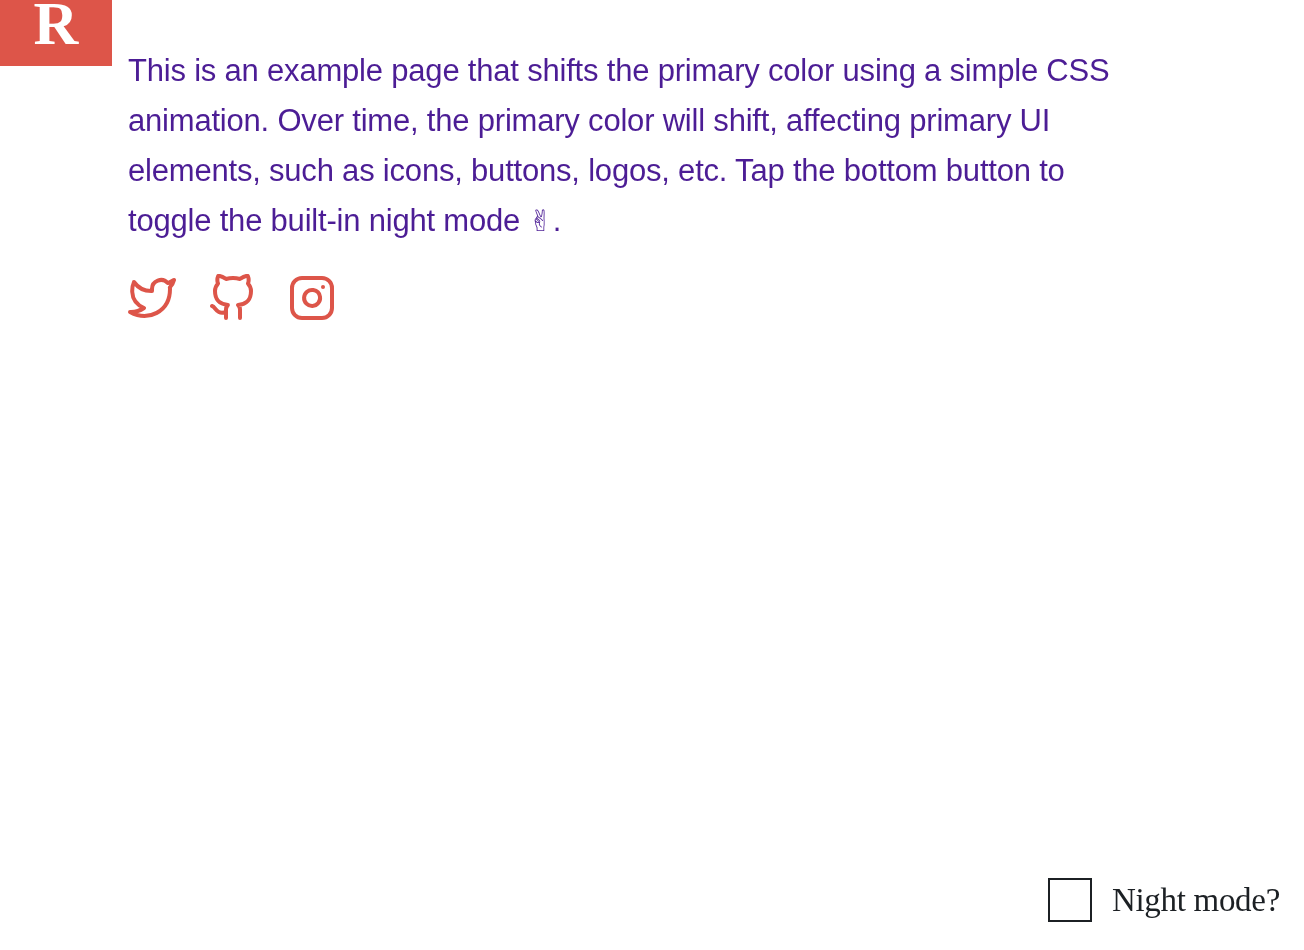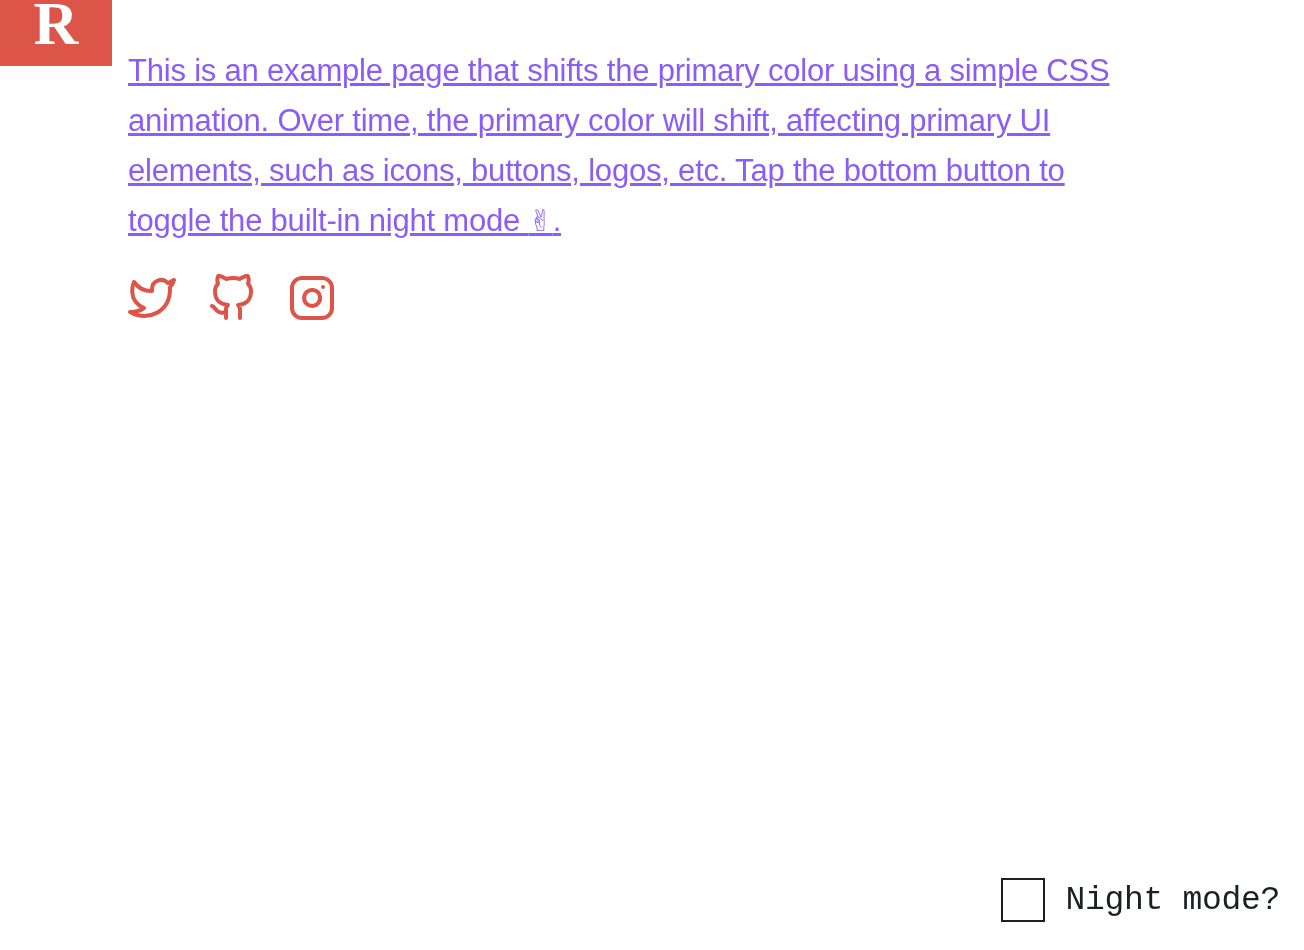--- a/index.html
+++ b/index.html
@@ -57,24 +57,23 @@
     letter-spacing: -1px;
     white-space: nowrap;
   }
 
   .intro-paragraph {
     margin: 0;
     padding-top: 46px;
     font-family: "Liberation Sans", sans-serif;
     font-size: 31px;
     line-height: 50px;
-    color: #8b5cf6;
+    color: #4c1d95;
     letter-spacing: -0.2px;
     max-width: 1000px;
-    text-decoration: underline;
   }
   .emoji {
     font-family: "DejaVu Sans", sans-serif;
     font-size: 29px;
   }
 
   
   .social-row {
     display: flex;
     align-items: center;
@@ -110,21 +109,21 @@
     cursor: pointer;
   }
   .night-checkbox {
     width: 44px;
     height: 44px;
     border: 2px solid #1c2024;
     background: #ffffff;
     flex: 0 0 auto;
   }
   .night-label {
-    font-family: Liberation Mono, monospace;
+    font-family: Liberation Serif, serif;
     font-size: 33px;
     line-height: 1;
     color: #1c2024;
     letter-spacing: -0.3px;
     white-space: nowrap;
   }
 </style>
 </head>
 <body>
 

